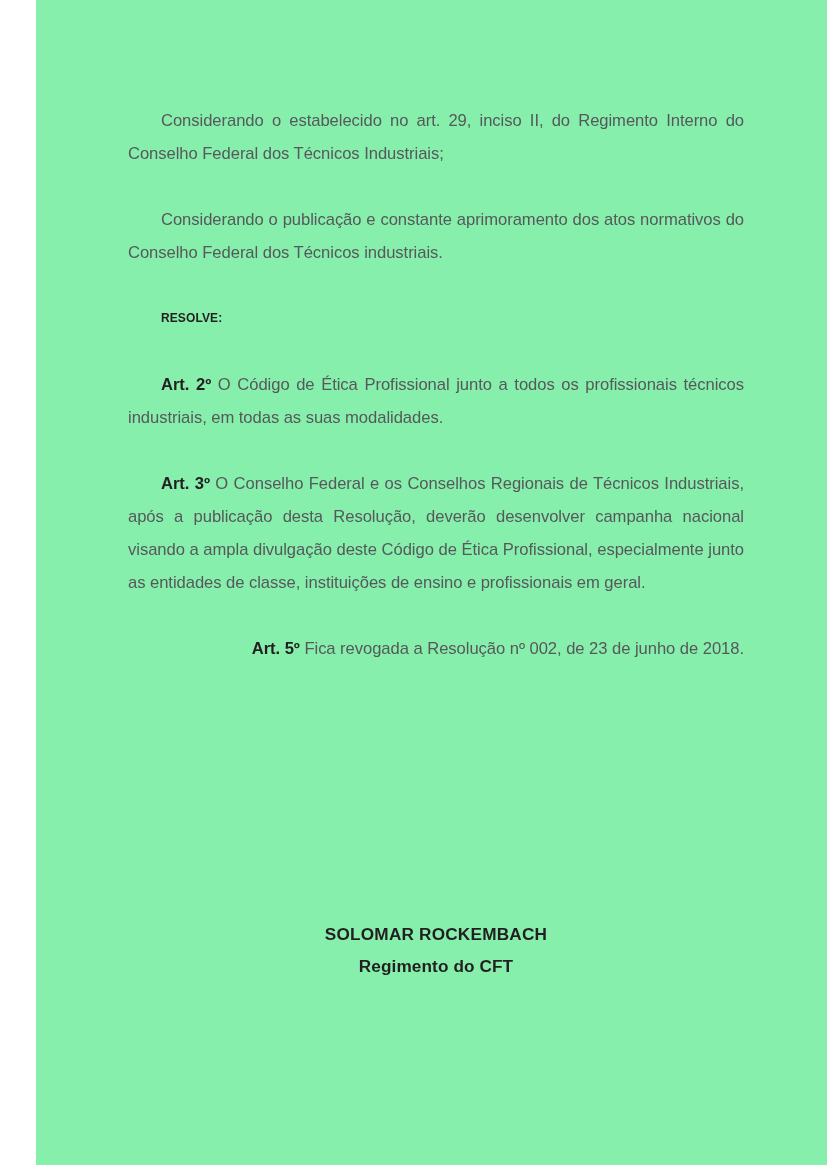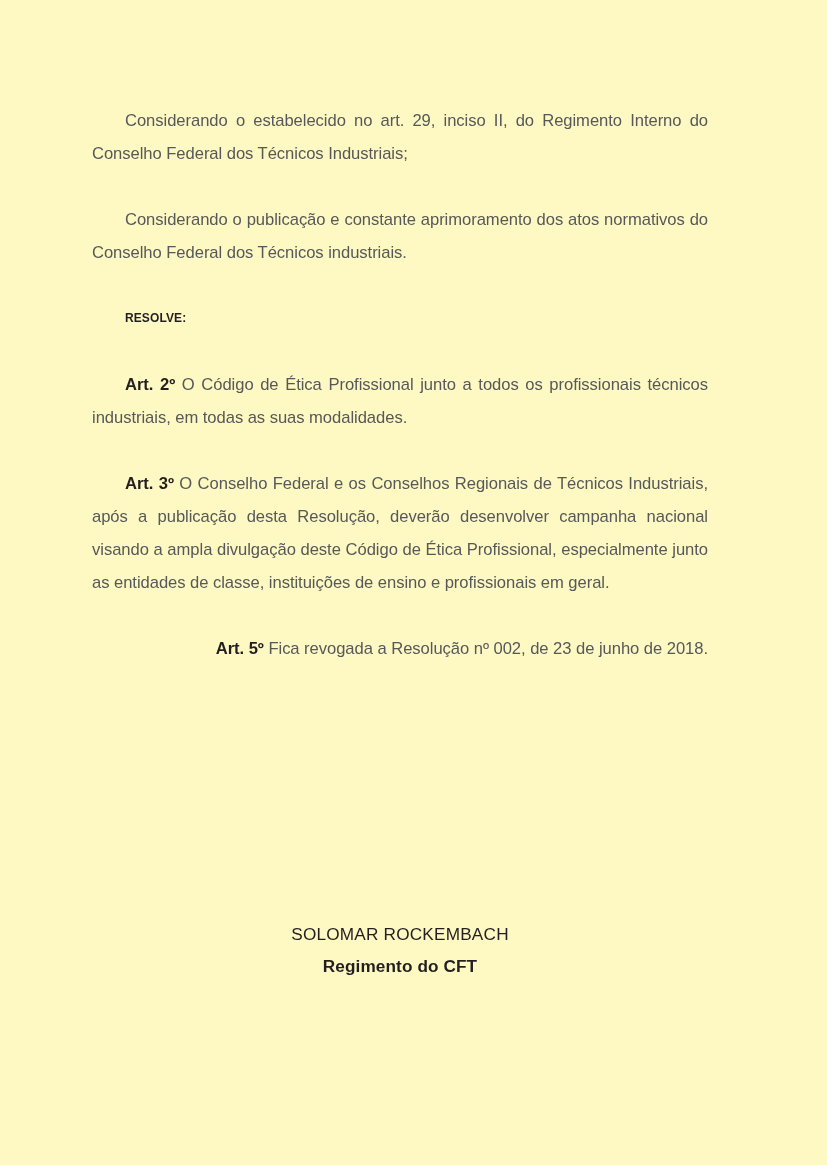--- a/index.html
+++ b/index.html
@@ -11,21 +11,22 @@
     width: 827px;
     height: 1165px;
     position: relative;
     font-family: "Liberation Sans", sans-serif;
     overflow: hidden;
   }
 
   .page {
     position: absolute;
     inset: 0;
-    background: #fef9c3;
+    background: #86efac;
+    margin-left: 36px;
   }
 
   
   .content {
     position: absolute;
     left: 92px;
     top: 104px;
     width: 616px;
   }
 
@@ -65,21 +66,21 @@
   .signature {
     position: absolute;
     left: 92px;
     top: 918px;
     width: 616px;
     text-align: center;
   }
   .sig-name {
     font-size: 17.2px;
     line-height: 32px;
-    font-weight: 400;
+    font-weight: 700;
     color: #231f20;
     letter-spacing: 0.2px;
   }
   .sig-role {
     font-size: 17.2px;
     line-height: 32px;
     font-weight: 700;
     color: #231f20;
     letter-spacing: 0.1px;
   }

